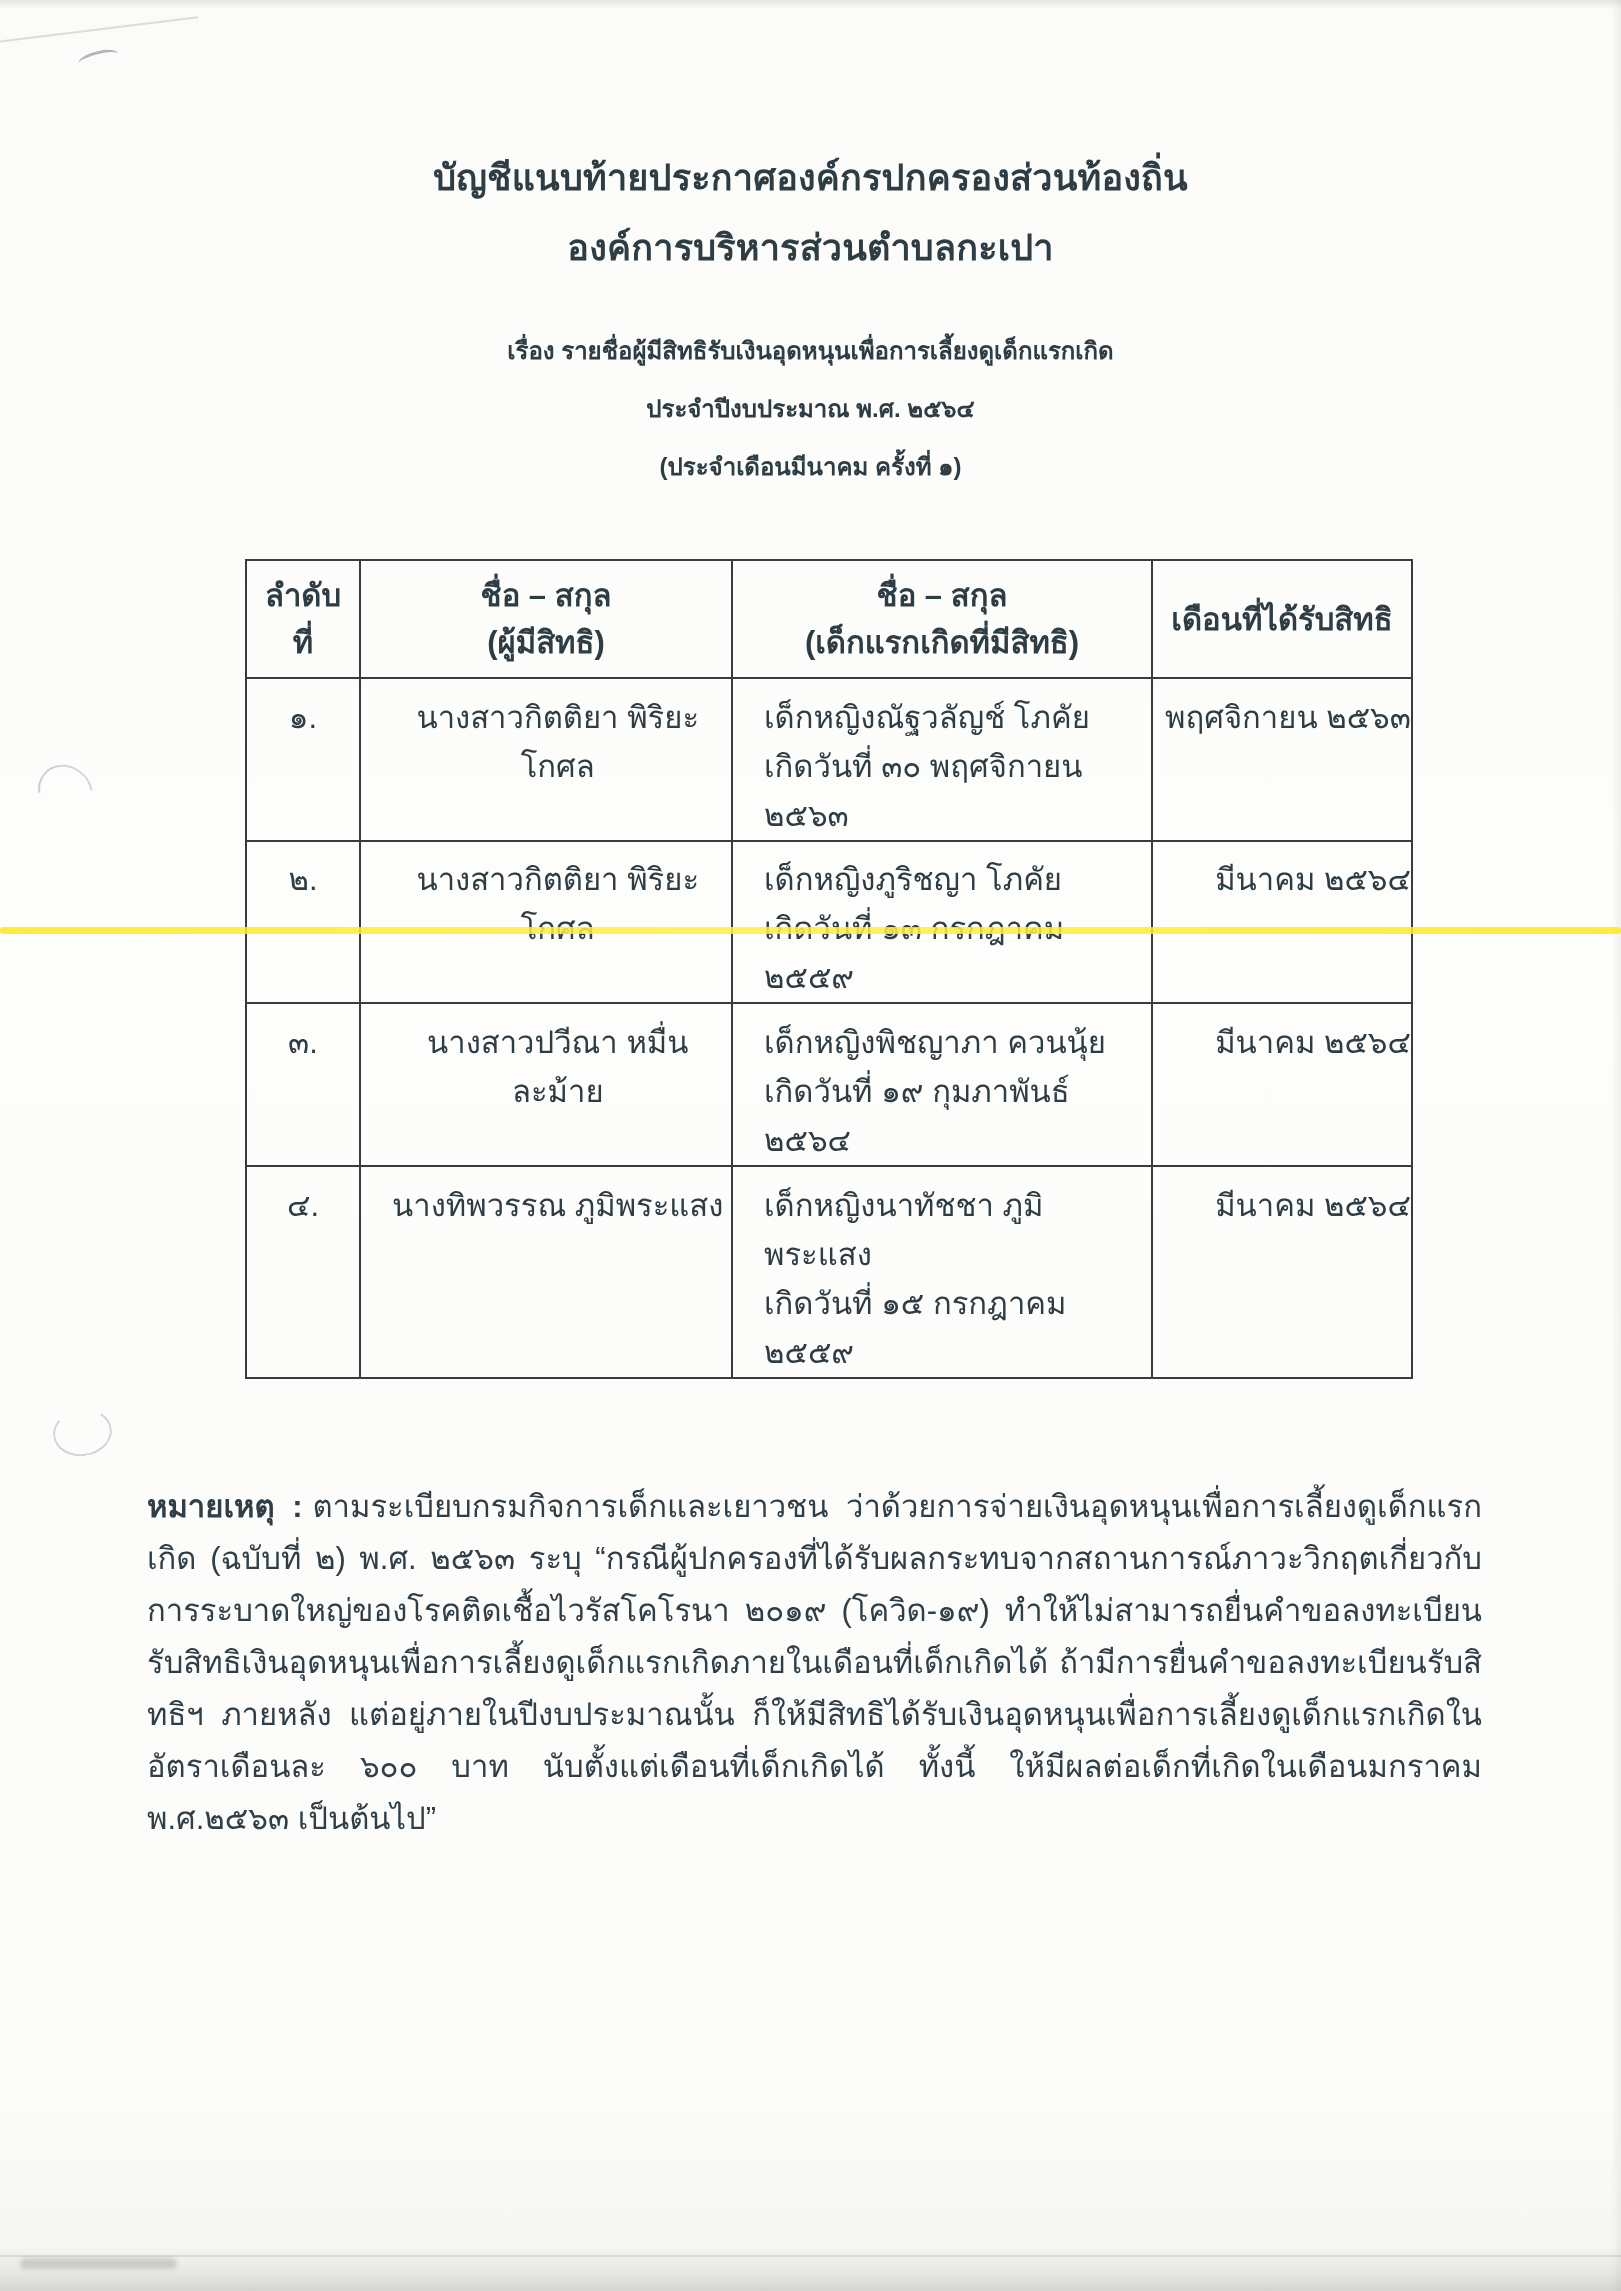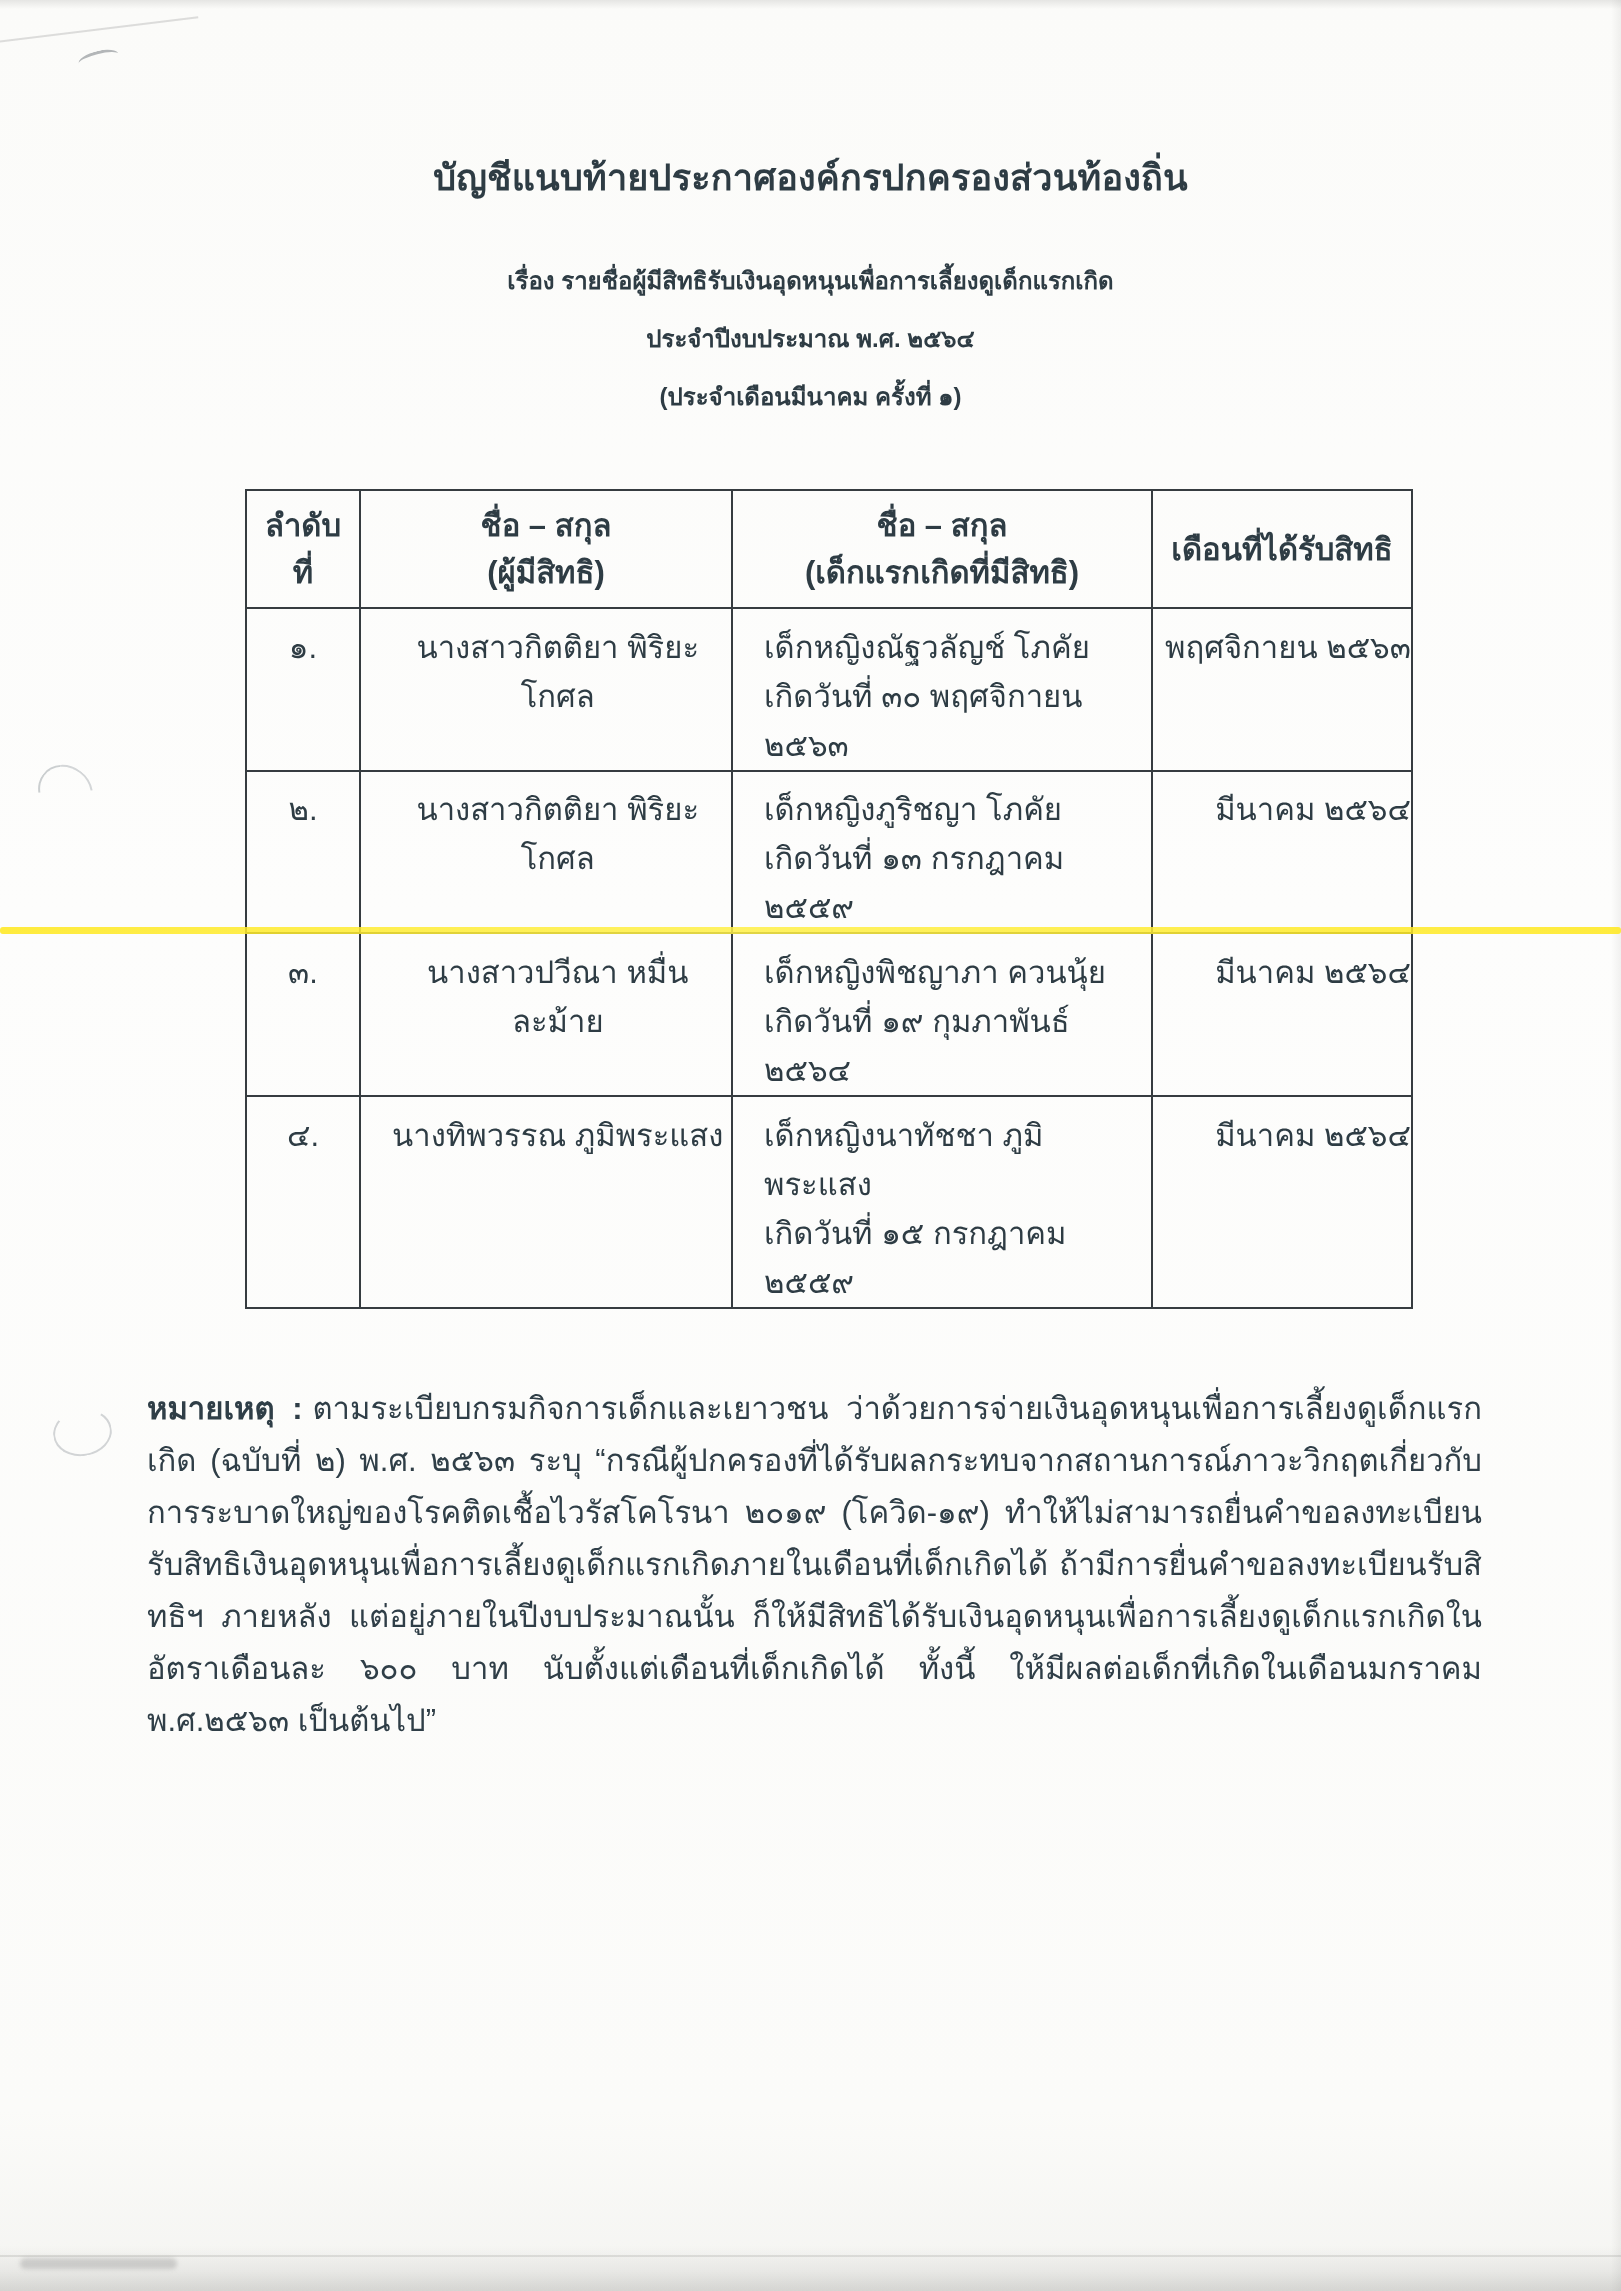--- a/index.html
+++ b/index.html
@@ -69,21 +69,21 @@
   table.benef td {
     height:111px; vertical-align:top; padding-top:13.7px; line-height:49px;
   }
   td.cell-index  { text-align:center; }
   td.cell-parent { padding-left:23.5px;text-align:center; }
   td.cell-child  { padding-left:31px; }
   td.cell-month  { text-align:right; }
 
   
   .note {
-    margin:74px 139px 0 147px;
+    margin:102px 139px 0 147px;
     font-size:31px;
     line-height:52px;
     text-align:justify;
     color:#2f3e47;
     position:relative; z-index:4;
   }
   .note-label { font-weight:bold; margin-right:9.8px; }
 </style>
 </head>
 <body>
@@ -96,20 +96,21 @@
   <div class="arc-1"></div>
   <div class="arc-2"></div>
   <div class="highlight-line"></div>
   <div class="edge-right"></div>
   <div class="scan-bottom"></div>
   <div class="scan-bottom-line"></div>
   <div class="smudge"></div>
 
   <div class="title-block">
     <div class="title-line">บัญชีแนบท้ายประกาศองค์กรปกครองส่วนท้องถิ่น</div>
+    <div class="title-line">องค์การบริหารส่วนตำบลกะเปา</div>
   </div>
 
   <div class="subject-block">
     <div class="subject-line">เรื่อง รายชื่อผู้มีสิทธิรับเงินอุดหนุนเพื่อการเลี้ยงดูเด็กแรกเกิด</div>
     <div class="subject-line">ประจำปีงบประมาณ พ.ศ. ๒๕๖๔</div>
     <div class="subject-line">(ประจำเดือนมีนาคม ครั้งที่ ๑)</div>
   </div>
 
   <table class="benef">
     <colgroup>

